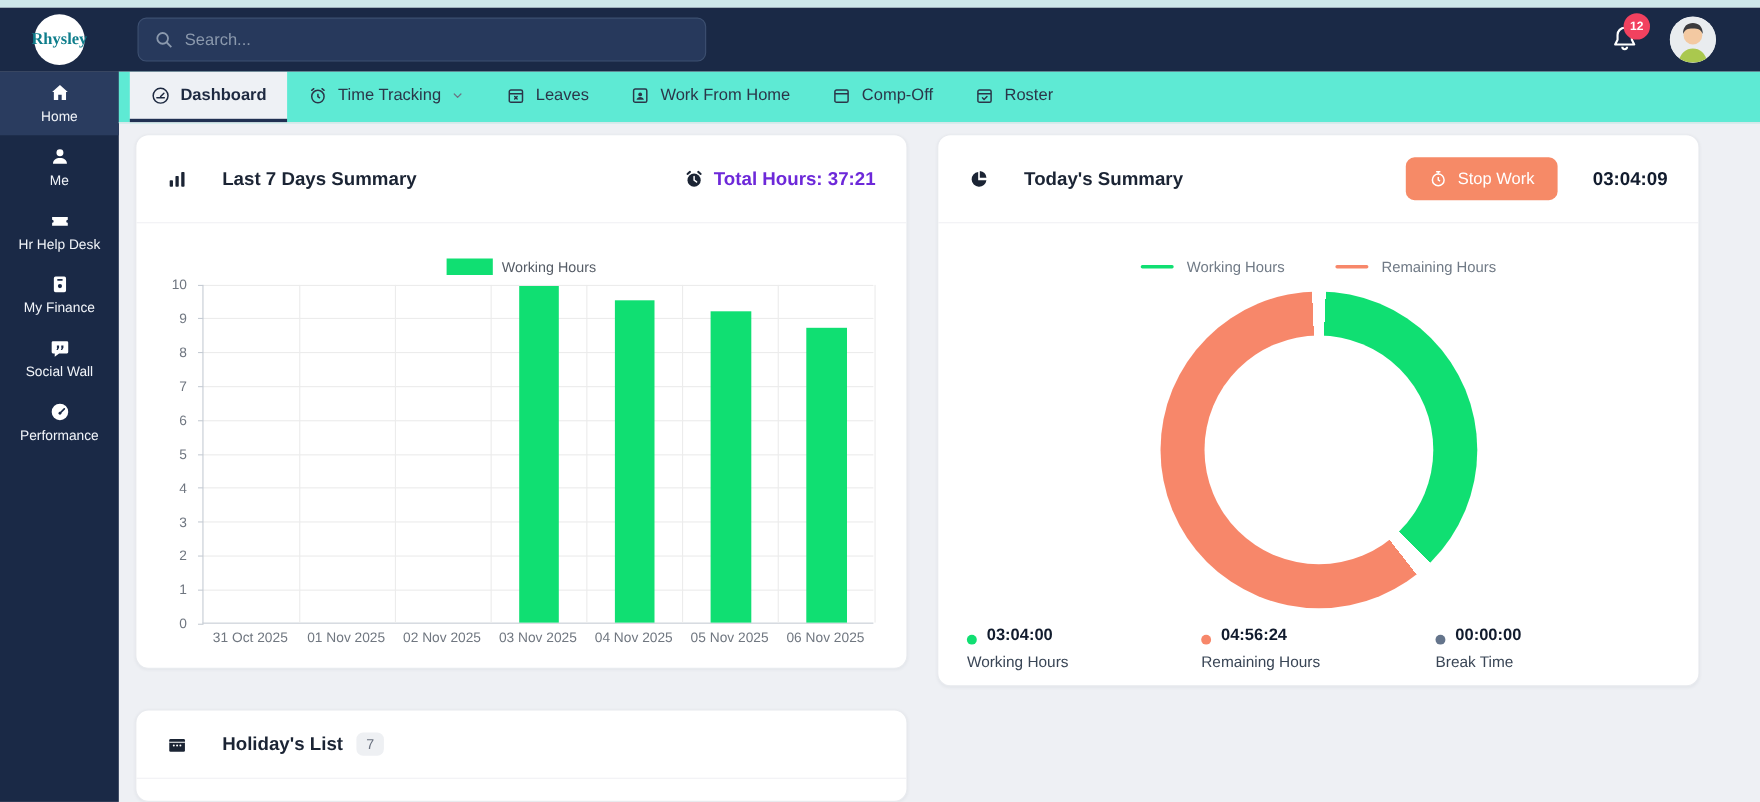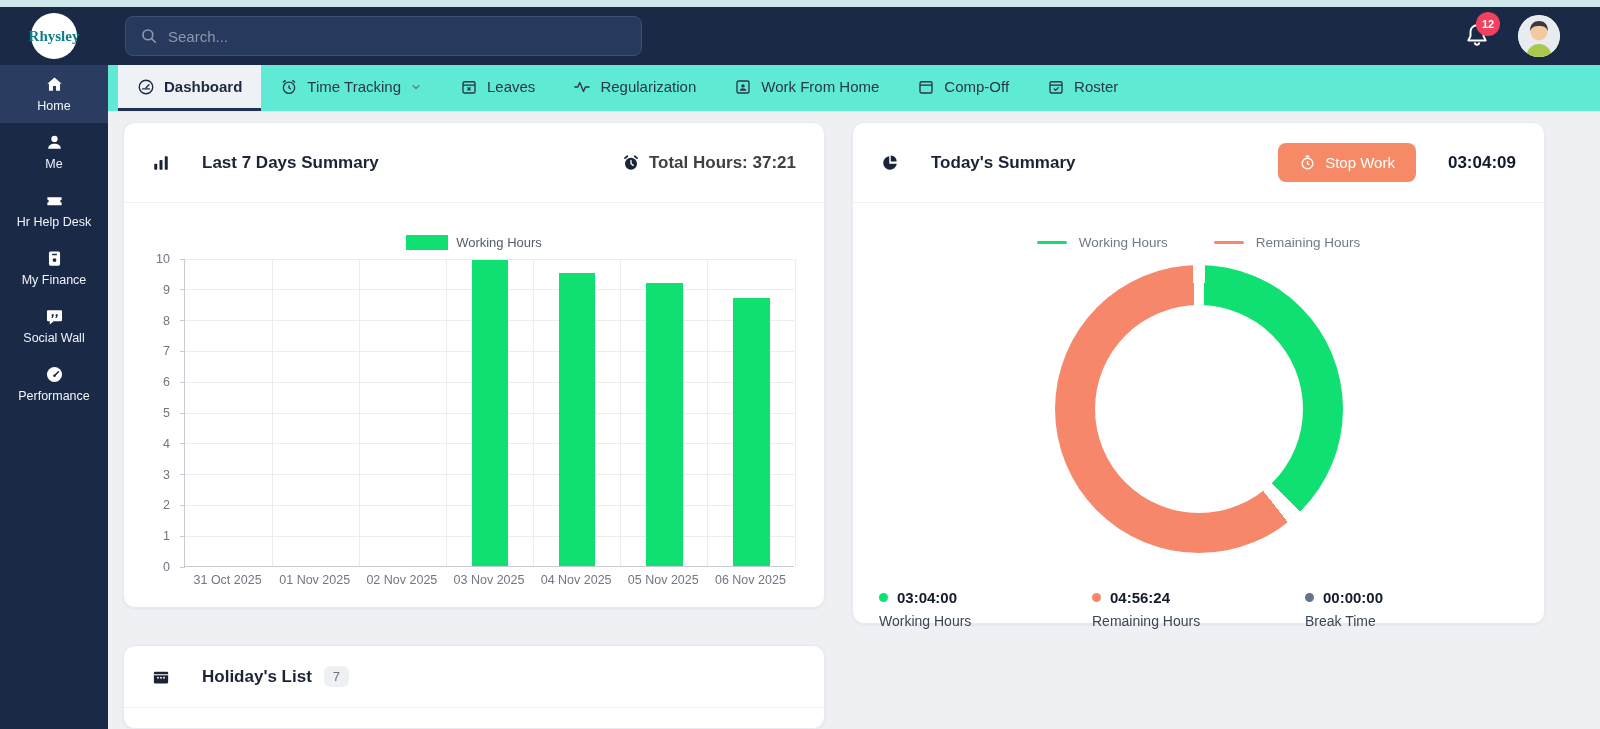--- a/index.html
+++ b/index.html
@@ -49,21 +49,21 @@
   .card { background:#fff; border:1px solid #e8eaee; border-radius:12px;
           box-shadow:0 1px 3px rgba(20,30,60,.05); }
   .card-header { height:80px; display:flex; align-items:center; padding:0 28px; gap:12px;
                  border-bottom:1px solid #f0f1f4; }
   .card-title { font-size:17px; font-weight:bold; color:#1b2434;margin-left:20px; }
   .count-badge { background:#eef0f3; border-radius:6px; padding:3px 9px; font-size:13px; color:#6b7280; }
   .spacer { flex:1; }
 
   
   #card-last7 { height:495px; }
-  .total-hours { display:flex; align-items:center; gap:9px; font-size:17px; font-weight:bold; color:#404040; }
+  .total-hours { display:flex; align-items:center; gap:9px; font-size:17px; font-weight:bold; color:#6d28d9; }
   .bar-legend { display:flex; justify-content:center; align-items:center; gap:8px; margin-top:30px; height:18px; }
   .bar-legend .swatch { width:42px; height:15px; }
   .bar-legend .txt { font-size:13px; color:#555c66; }
   .bar-chart-wrap { position:relative; margin:8px 24px 0 16px; height:348px; }
   .y-axis { position:absolute; left:0; top:0; width:40px; height:308px; }
   .y-tick { position:absolute; right:10px; font-size:12.5px; color:#6f7680; transform:translateY(-50%); }
   .bar-plot { position:absolute; left:44px; top:0; width:610px; height:308px;
               border-left:1px solid #c6ccd4; border-bottom:1px solid #c6ccd4; }
   .hgrid { position:absolute; left:0; right:0; height:1px; background:#ececec; }
   .vgrid { position:absolute; top:0; bottom:0; width:1px; background:#ececec; }
@@ -79,21 +79,21 @@
               cursor:pointer; }
   .timer { font-size:17px; font-weight:bold; color:#111b2d; margin-left:20px; }
   .donut-legend { display:flex; justify-content:center; gap:46px; margin-top:30px; height:18px; align-items:center; }
   .dl-item { display:flex; align-items:center; gap:12px; cursor:pointer; }
   .dl-line { width:30px; height:3px; border-radius:2px; }
   .dl-txt { font-size:13.5px; color:#707a86; }
   .donut { width:288px; height:288px; border-radius:50%; margin:14px auto 0; position:relative; }
   .donut-hole { position:absolute; inset:40px; background:#fff; border-radius:50%; }
   .today-stats { display:flex; margin-top:16px; padding:0 26px; }
   .stat { flex:1; }
-  .stat-top { display:flex; align-items:center; gap:9px;margin-top:20px; }
+  .stat-top { display:flex; align-items:flex-end; gap:9px; }
   .dot { width:9px; height:9px; border-radius:50%; }
   .stat-val { font-size:15px; font-weight:bold; color:#111b2d; }
   .stat-lbl { font-size:14px; color:#3a4656; margin-top:7px; }
 
   
   .card-bottom { margin-top:0; height:160px; }
   .col-left .card-bottom { margin-top:37px; }
   .col-right .card-bottom { margin-top:30px; }
   .card-bottom .card-header { height:62px; }
   svg { display:block; }
@@ -225,28 +225,20 @@
       </div>
       <div class="tab">
         <span>
           <svg width="18" height="18" viewBox="0 0 24 24" fill="none" stroke="#2b3649" stroke-width="1.8">
               <rect x="4" y="5" width="16" height="15" rx="2"></rect>
               <path d="M4 9.5h16"></path>
               <path d="M10.5 13l3 3m0-3l-3 3" stroke-linecap="round"></path>
             </svg>
         </span>
         <span>Leaves</span>
-      </div>
-      <div class="tab">
-        <span>
-          <svg width="18" height="18" viewBox="0 0 24 24" fill="none" stroke="#2b3649" stroke-width="1.8">
-              <path d="M2.5 12h4l2.5-6 5 12 2.5-6h5" stroke-linecap="round" stroke-linejoin="round"></path>
-            </svg>
-        </span>
-        <span>Regularization</span>
       </div>
       <div class="tab">
         <span>
           <svg width="18" height="18" viewBox="0 0 24 24" fill="none" stroke="#2b3649" stroke-width="1.8">
               <rect x="4" y="4" width="16" height="16" rx="2"></rect>
               <circle cx="12" cy="10.5" r="2.3" fill="#2b3649" stroke="none"></circle>
               <path d="M7.5 17c.7-2.3 2.4-3.3 4.5-3.3s3.8 1 4.5 3.3" fill="#2b3649" stroke="none"></path>
             </svg>
         </span>
         <span>Work From Home</span>

